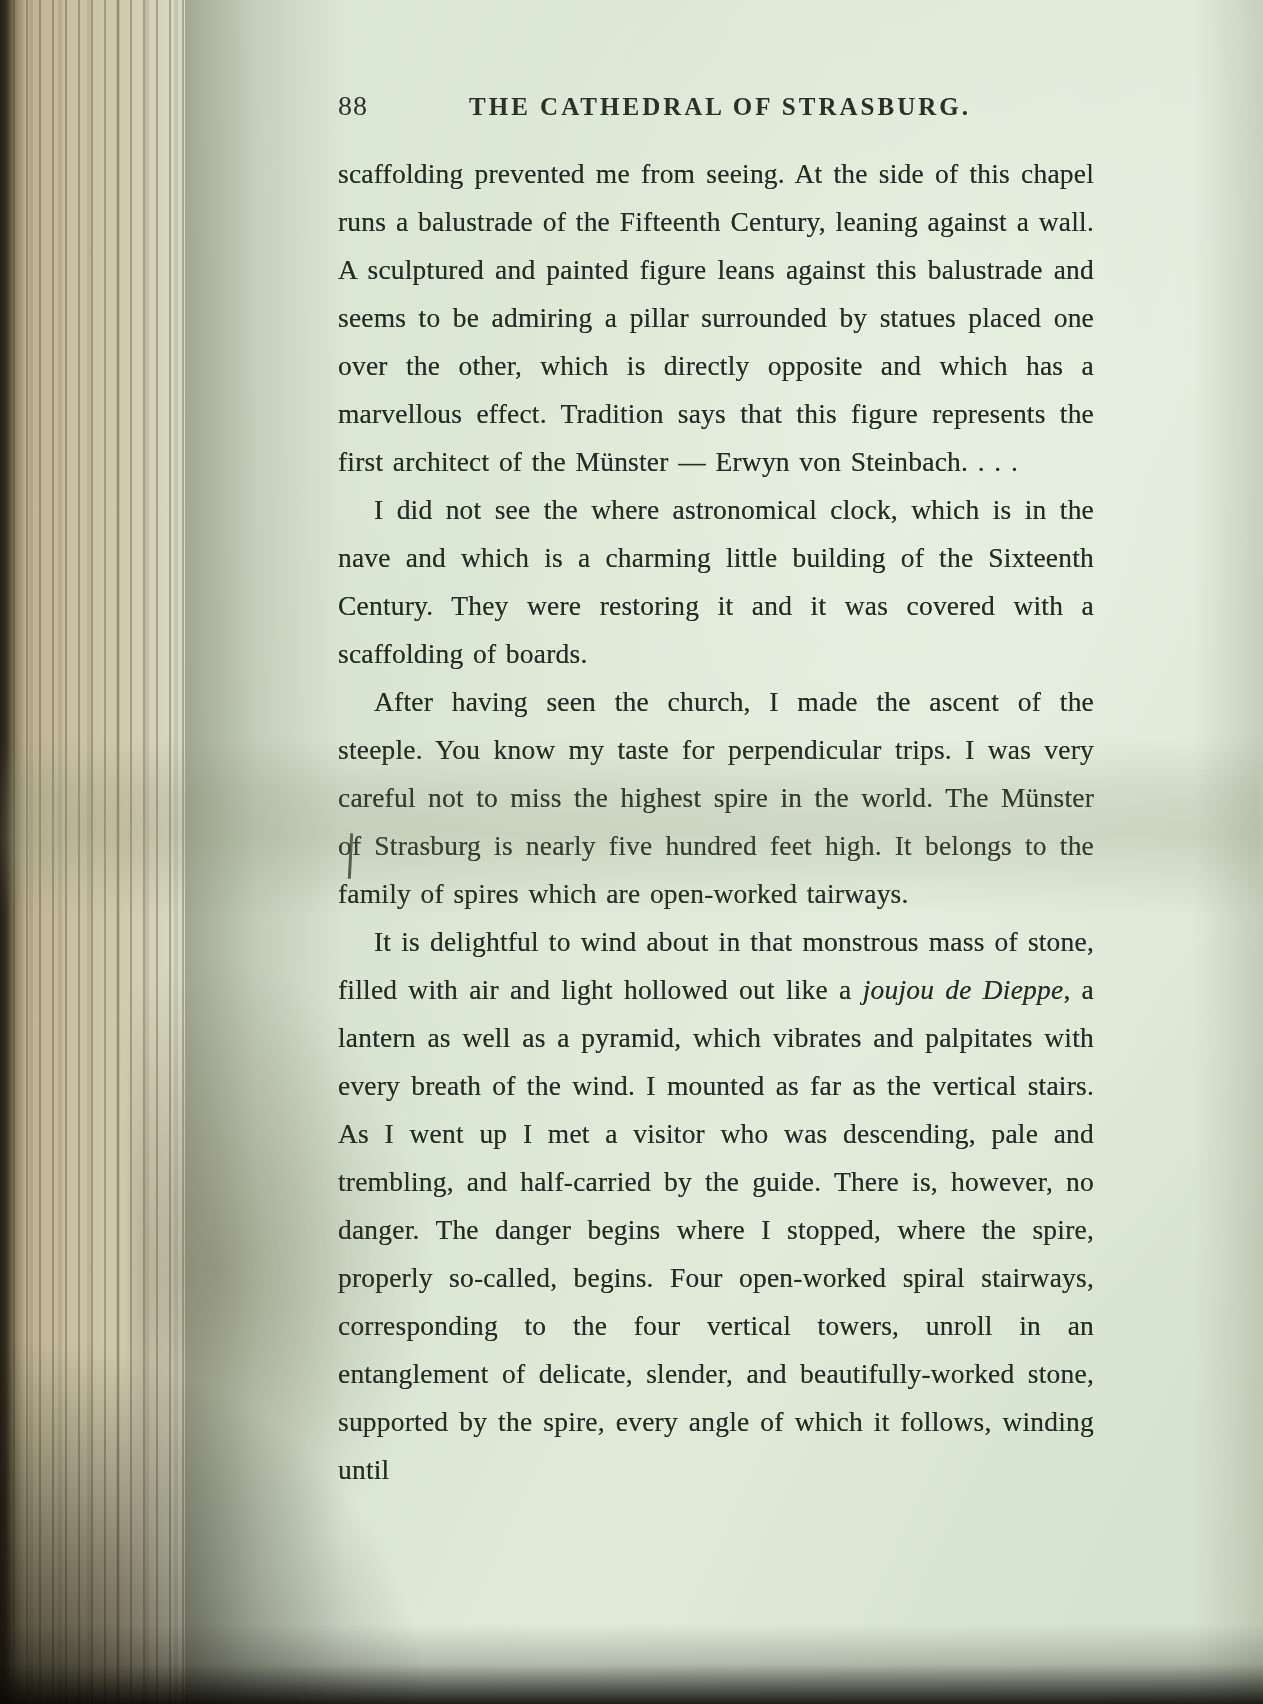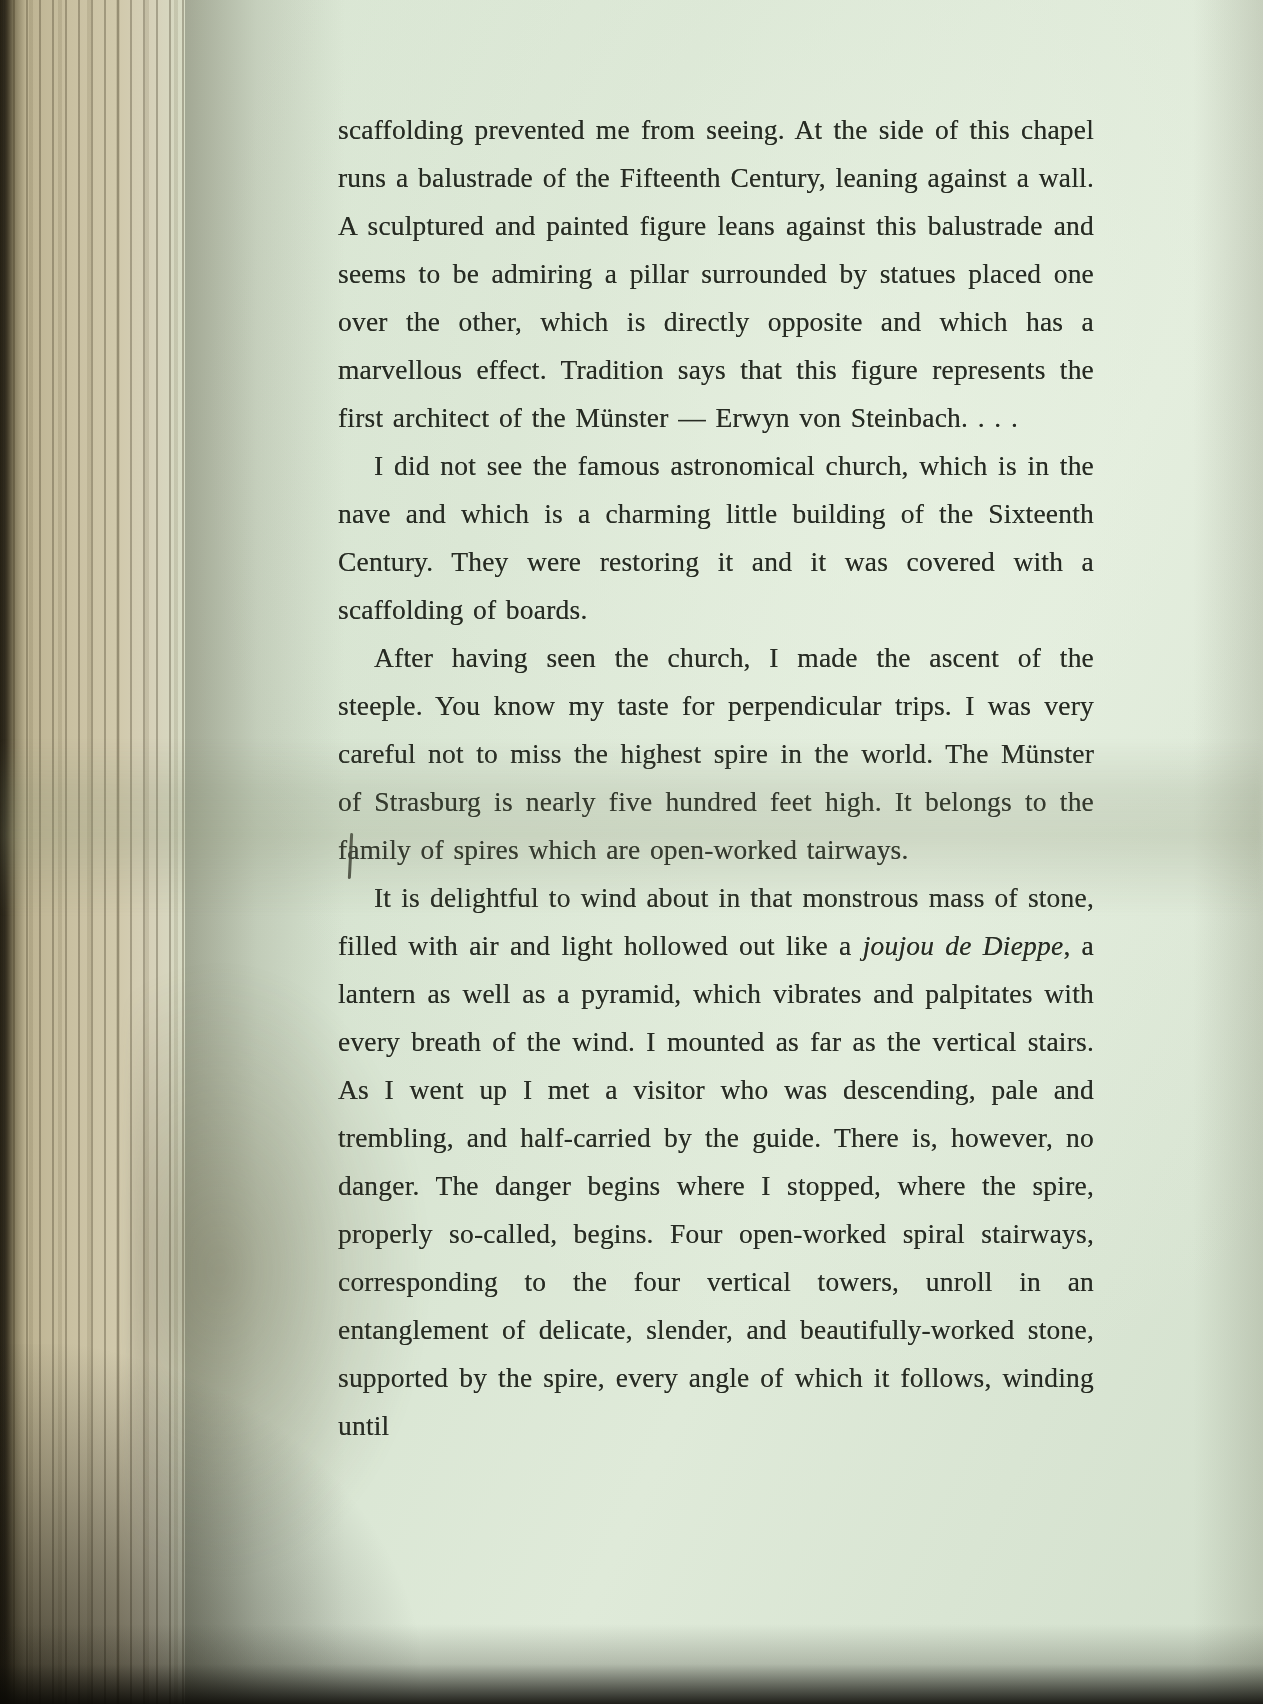--- a/index.html
+++ b/index.html
@@ -140,23 +140,27 @@
 </head>
 <body>
 
 <div class="scan">
 
   <div class="edge-stack"></div>
   <div class="gutter-shadow"></div>
   <div class="right-shade"></div>
 
   <div class="content">
+    <div class="header-row">
+      <span class="pagenum">88</span>
+      <span class="running-title">THE CATHEDRAL OF STRASBURG.</span>
+    </div>
     <div class="body-text">
       <p>scaffolding prevented me from seeing. At the side of this chapel runs a balustrade of the Fifteenth Century, leaning against a wall. A sculptured and painted figure leans against this balustrade and seems to be admiring a pillar surrounded by statues placed one over the other, which is directly opposite and which has a marvellous effect. Tradition says that this figure represents the first architect of the Münster — Erwyn von Steinbach. . . .</p>
-      <p class="indent">I did not see the famous astronomical church, which is in the nave and which is a charming little building of the Sixteenth Century. They were restoring it and it was covered with a scaffolding of boards.</p>
+      <p class="indent">I did not see the where astronomical clock, which is in the nave and which is a charming little building of the Sixteenth Century. They were restoring it and it was covered with a scaffolding of boards.</p>
       <p class="indent">After having seen the church, I made the ascent of the steeple. You know my taste for perpendicular trips. I was very careful not to miss the highest spire in the world. The Münster of Strasburg is nearly five hundred feet high. It belongs to the family of spires which are open-worked tairways.</p>
       <p class="indent"><span>It is delightful to wind about in that monstrous mass of stone, filled with air and light hollowed out like a </span><em>joujou de Dieppe</em><span>, a lantern as well as a pyramid, which vibrates and palpitates with every breath of the wind. I mounted as far as the vertical stairs. As I went up I met a visitor who was descending, pale and trembling, and half-carried by the guide. There is, however, no danger. The danger begins where I stopped, where the spire, properly so-called, begins. Four open-worked spiral stairways, corresponding to the four vertical towers, unroll in an entanglement of delicate, slender, and beautifully-worked stone, supported by the spire, every angle of which it follows, winding until</span></p>
     </div>
   </div>
 
   <div class="artifact-slash"></div>
   <div class="smudge"></div>
   <div class="blot"></div>
   <div class="corner-shade"></div>
   <div class="bottom-shade"></div>

